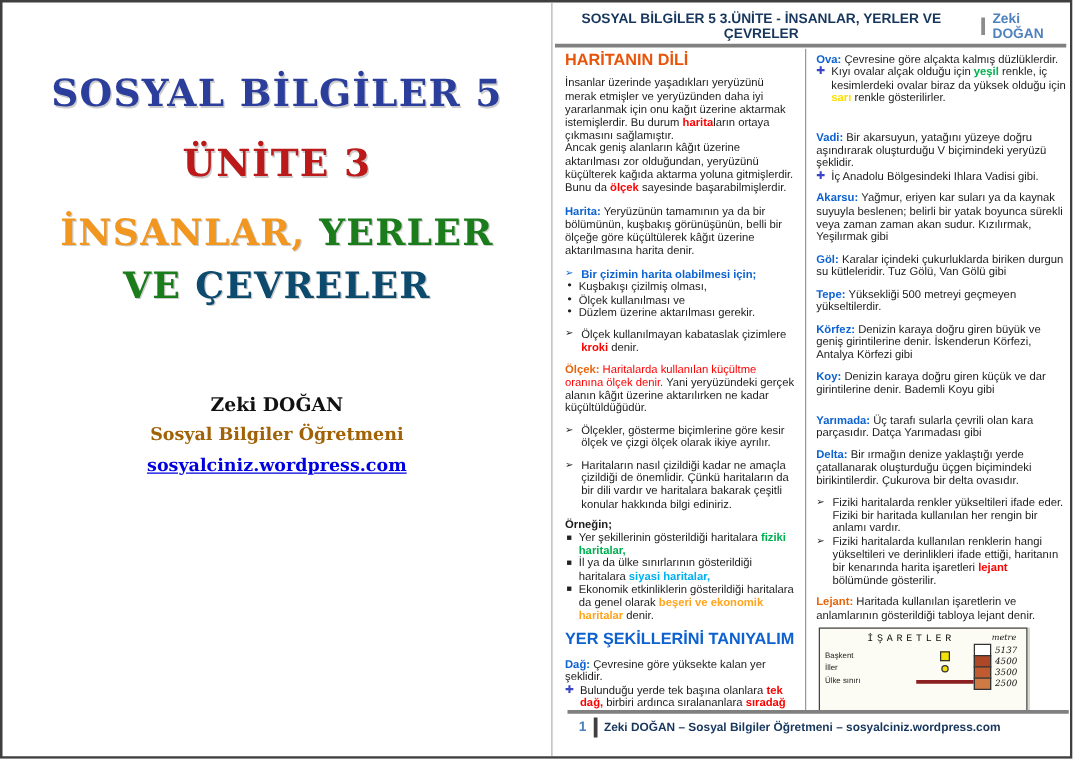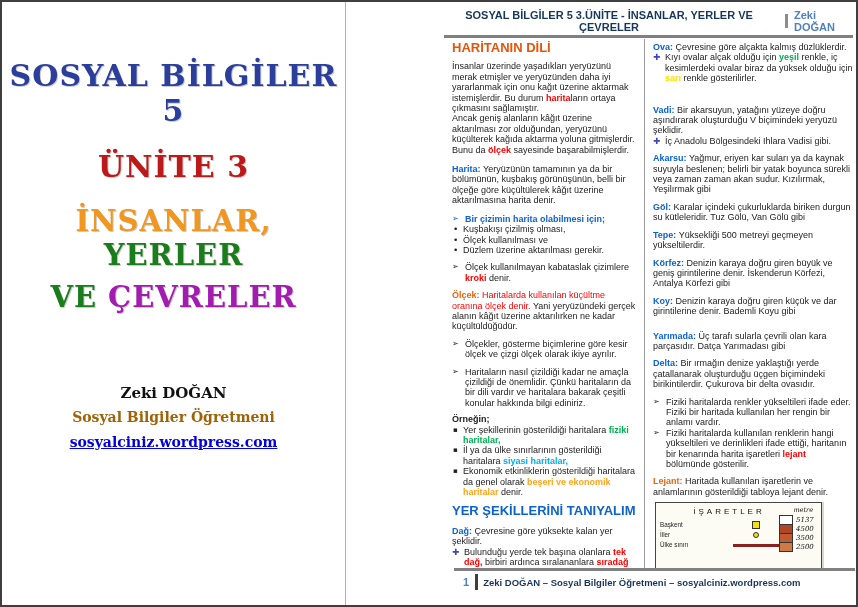--- a/index.html
+++ b/index.html
@@ -1,27 +1,27 @@
 <!DOCTYPE html>
 <html><head>
 <meta charset="utf-8">
 <style>
   html,body{margin:0;padding:0;background:#e9e9e9;}
   *{box-sizing:border-box;}
   .frame{position:relative;width:858px;height:607px;background:#fff;border:2px solid #3f3f3f;
          font-family:"Liberation Sans",sans-serif;overflow:hidden;}
   
-  .cover{position:absolute;left:0;top:0;width:344px;height:603px;border-right:1px solid #b2b2b2;
+  .cover{position:absolute;left:0;top:0;width:440px;height:603px;border-right:1px solid #b2b2b2;
          text-align:center;font-family:"DejaVu Serif",serif;}
   .ct{font-weight:bold;letter-spacing:1px;text-shadow:1px 1px 0 rgba(110,110,110,.35);}
   .ct1{margin-top:56px;font-size:30px;color:#2b3e9c;}
   .ct2{margin-top:21px;font-size:30px;color:#bc1a1a;}
   .ct3{margin-top:20px;font-size:29px;}
   .ct4{margin-top:8px;font-size:29px;}
-  .ct-orange{color:#f1961e;} .ct-green{color:#1b7c1b;} .ct-blue{color:#a21caf;}
+  .ct-orange{color:#f1961e;} .ct-green{color:#1b7c1b;} .ct-blue{color:#0c4a6e;}
   .ca-name{margin-top:70px;font-size:15px;font-weight:bold;color:#111;}
   .ca-role{margin-top:7px;font-size:14px;font-weight:bold;color:#a16207;}
   .ca-link{display:inline-block;margin-top:9px;font-size:14px;font-weight:bold;color:#0000e0;
            text-decoration:underline;cursor:pointer;}
   
   .page{position:absolute;left:437px;top:0;width:419px;height:603px;}
   .pheader{display:flex;justify-content:center;align-items:center;gap:6px;padding-top:7px;
            font-size:11px;font-weight:bold;}
   .ph-title{color:#17365d;text-align:center;}
   .ph-sep{width:3px;height:14px;background:#8c8c8c;}
@@ -55,21 +55,21 @@
   .pfooter{position:absolute;left:0;right:0;bottom:0;height:37px;}
   .frule{height:3px;background:#808080;margin:0 3px 0 15px;}
   .frow{display:flex;align-items:center;margin-top:3px;margin-left:24px;}
   .fnum{color:#4f81bd;font-weight:bold;font-size:11px;}
   .fbar{width:3px;height:16px;background:#3f3f3f;margin:0 5px 0 6px;}
   .ftext{color:#17365d;font-size:9.5px;font-weight:600;}
   
   .legendbox{position:relative;width:167px;height:97px;margin:5px 0 0 2px;border:1px solid #444;
              background:#fcfcf4;box-shadow:2px 0 0 #d8d8cc;}
   .lg-title{position:absolute;top:4px;left:18px;width:110px;text-align:center;
-            font-size:8px;letter-spacing:3px;color:#111;}
+            font-size:8px;letter-spacing:3px;color:#111;font-family:Liberation Mono, monospace;}
   .lg-rows{position:absolute;top:17px;left:4px;width:122px;}
   .lg-row{display:flex;align-items:center;height:10px;}
   .lg-label{flex:0 0 70px;font-size:6.3px;color:#222;white-space:nowrap;}
   .lg-sym{flex:1;display:flex;align-items:center;justify-content:center;}
   .sym-square{width:8px;height:8px;background:#f2e20a;border:1px solid #333;}
   .sym-circle{width:6px;height:6px;background:#f2e20a;border:1px solid #333;border-radius:50%;}
   .sym-line-darkred{width:46px;height:3px;background:#8c1f1f;}
   .lg-elev{position:absolute;top:2px;right:4px;width:38px;}
   .lg-unit{font-size:6.5px;font-style:italic;font-family:"DejaVu Serif",serif;text-align:right;
            padding-right:4px;color:#111;}

